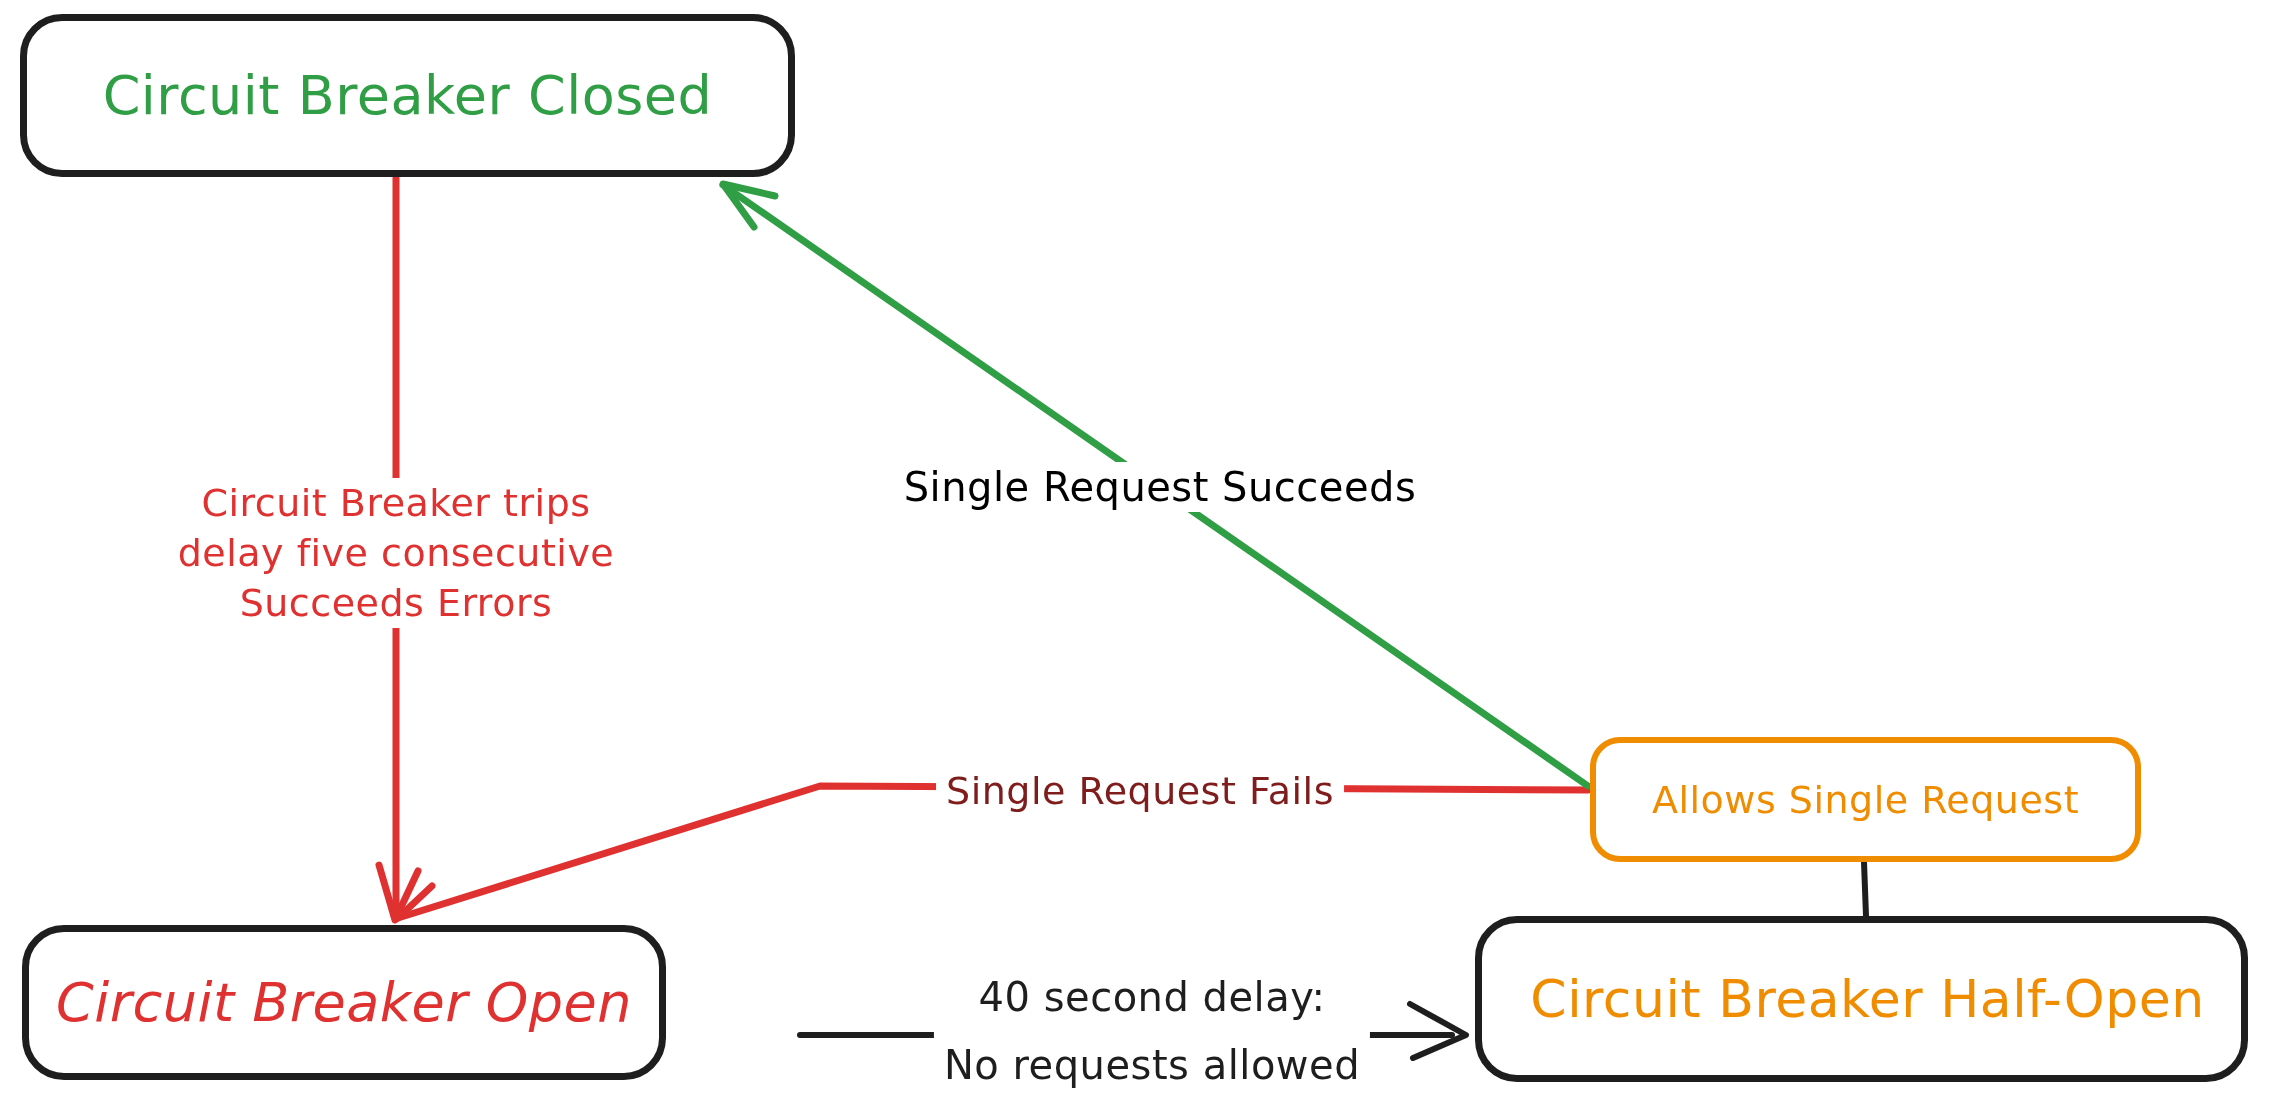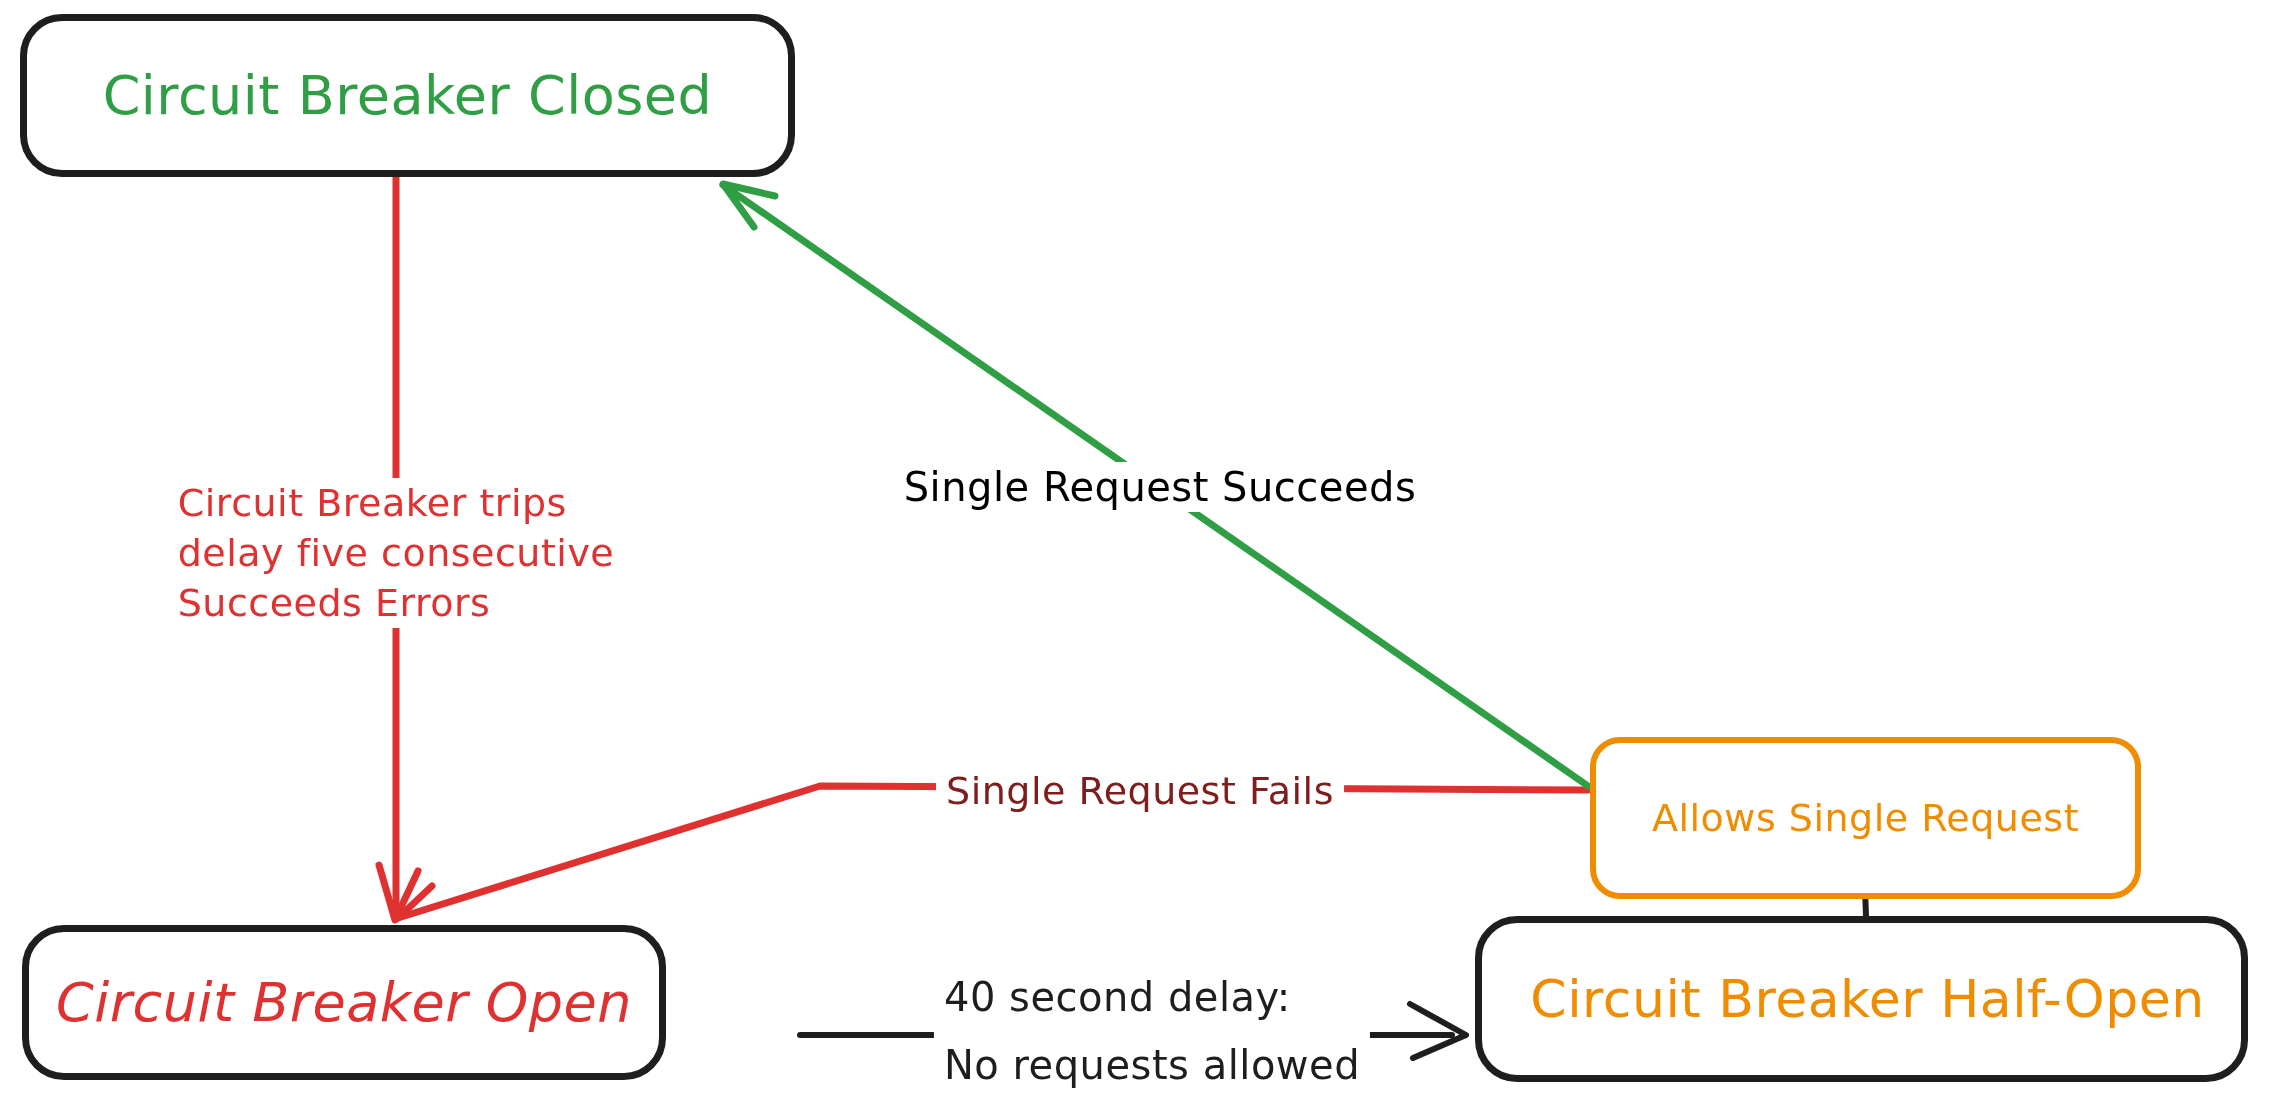--- a/index.html
+++ b/index.html
@@ -35,30 +35,30 @@
   .node .node-label {
     font-size: 54px;
     letter-spacing: 0.5px;
     white-space: nowrap;
   }
   .node-closed   { left: 20px;   top: 14px;  width: 775px; height: 163px; justify-content: center; }
   .node-open     { left: 22px;   top: 925px; width: 644px; height: 155px; font-style: italic; }
   .node-halfopen { left: 1475px; top: 916px; width: 773px; height: 166px; }
   .node-halfopen .node-label { font-size: 52px; margin-left: 12px; }
   .node-allows {
-    left: 1590px; top: 737px; width: 551px; height: 162px;
+    left: 1590px; top: 737px; width: 551px; height: 125px;
     border: 6px solid #f08c00;
     border-radius: 30px;
   }
   .node-allows .node-label { font-size: 38px; }
   .edge-label {
     position: absolute;
     transform: translateX(-50%);
     background: #ffffff;
-    text-align: left;
+    text-align: center;
     white-space: nowrap;
     padding: 0 10px;
     z-index: 2;
     letter-spacing: 0.5px;
   }
   .label-trips    { left: 396px;  top: 478px; font-size: 38px; line-height: 50px; }
   .label-succeeds { left: 1160px; top: 462px; font-size: 40px; line-height: 50px; }
   .label-fails    { left: 1140px; top: 766px; font-size: 38px; line-height: 50px; }
   .label-delay    { left: 1152px; top: 963px; font-size: 40px; line-height: 68px; }
 </style>

